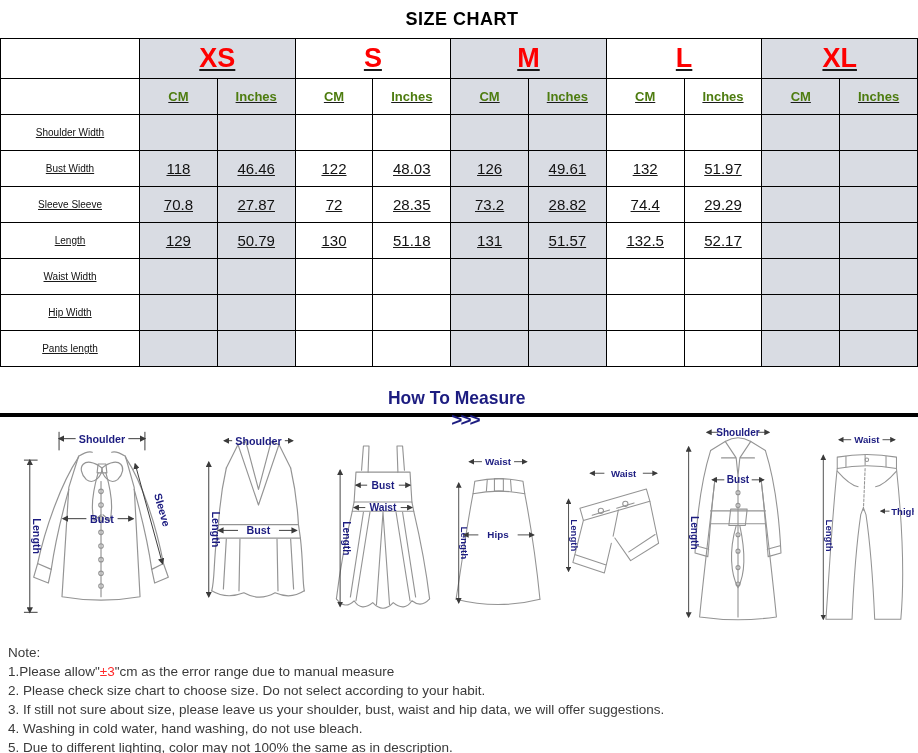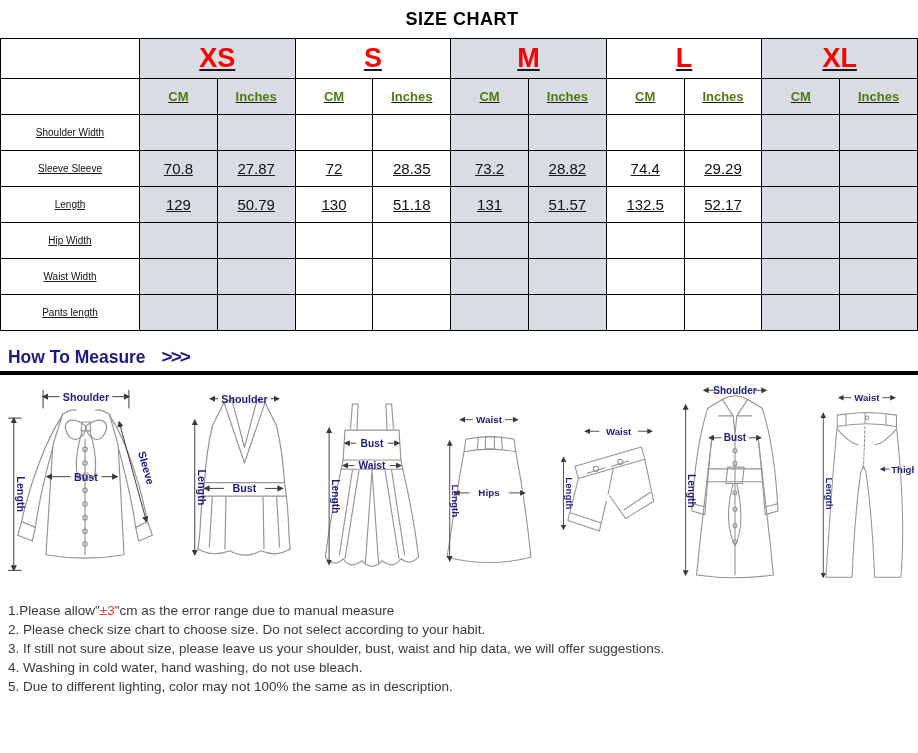--- a/index.html
+++ b/index.html
@@ -14,26 +14,26 @@
   col.c-label{width:139px;}
   tr.r-size td{height:39px;}
   tr.r-units td{height:35px;}
   tbody tr td{height:35px;}
   td.size{color:#fe0000;font-size:27px;font-weight:bold;}
   td.unit{font-weight:bold;font-size:13px;color:#4d7c0f;}
   td.lbl{font-size:10px;color:#111;}
   td.v{font-size:15px;color:#111;}
   td.g{background:#d9dce3;}
 
-  .htm-head{margin:14px 0 2px 8px;height:24px;display:flex;align-items:center;}
+  .htm-head{margin:20px 0 2px 8px;height:24px;display:flex;align-items:center;flex-direction:column;}
   .htm-head .txt{font-size:19px;font-weight:bold;color:#1c1c80;transform:scaleX(.92);transform-origin:left center;white-space:nowrap;}
   .htm-head .chev{font-size:19px;font-weight:bold;color:#1c1c80;letter-spacing:-2px;margin-left:4px;}
   .divider{height:4px;background:#000;width:918px;}
 
-  .figs{display:flex;justify-content:space-between;align-items:flex-start;padding:6px 4px 0 0;height:212px;}
+  .figs{display:flex;justify-content:space-between;align-items:flex-start;padding:6px 4px 0 16px;height:212px;}
   .figs svg{display:block;}
   .garment{stroke:#949494;fill:none;stroke-width:1.2;stroke-linejoin:round;stroke-linecap:round;}
   .dim{stroke:#3a3a3a;stroke-width:1;fill:none;}
   .dl{font-family:"Liberation Sans",sans-serif;font-size:11px;font-weight:bold;fill:#1c1c80;}
 
   .notes{padding:8px 8px 0 8px;font-size:13.5px;color:#3a3a3a;line-height:19px;}
   .notes .red{color:#ff2a2a;}
 </style>
 </head>
 <body>
@@ -97,20 +97,33 @@
         <td class="v"></td>
         <td class="v"></td>
         <td class="v g"></td>
         <td class="v g"></td>
         <td class="v"></td>
         <td class="v"></td>
         <td class="v g"></td>
         <td class="v g"></td>
       </tr>
       <tr>
+        <td class="lbl">Bust Width</td>
+        <td class="v g">118</td>
+        <td class="v g">46.46</td>
+        <td class="v">122</td>
+        <td class="v">48.03</td>
+        <td class="v g">126</td>
+        <td class="v g">49.61</td>
+        <td class="v">132</td>
+        <td class="v">51.97</td>
+        <td class="v g"></td>
+        <td class="v g"></td>
+      </tr>
+      <tr>
         <td class="lbl">Sleeve Sleeve</td>
         <td class="v g">70.8</td>
         <td class="v g">27.87</td>
         <td class="v">72</td>
         <td class="v">28.35</td>
         <td class="v g">73.2</td>
         <td class="v g">28.82</td>
         <td class="v">74.4</td>
         <td class="v">29.29</td>
         <td class="v g"></td>
@@ -123,34 +136,34 @@
         <td class="v">130</td>
         <td class="v">51.18</td>
         <td class="v g">131</td>
         <td class="v g">51.57</td>
         <td class="v">132.5</td>
         <td class="v">52.17</td>
         <td class="v g"></td>
         <td class="v g"></td>
       </tr>
       <tr>
+        <td class="lbl">Waist Width</td>
+        <td class="v g"></td>
+        <td class="v g"></td>
+        <td class="v"></td>
+        <td class="v"></td>
+        <td class="v g"></td>
+        <td class="v g"></td>
+        <td class="v"></td>
+        <td class="v"></td>
+        <td class="v g"></td>
+        <td class="v g"></td>
+      </tr>
+      <tr>
         <td class="lbl">Hip Width</td>
-        <td class="v g"></td>
-        <td class="v g"></td>
-        <td class="v"></td>
-        <td class="v"></td>
-        <td class="v g"></td>
-        <td class="v g"></td>
-        <td class="v"></td>
-        <td class="v"></td>
-        <td class="v g"></td>
-        <td class="v g"></td>
-      </tr>
-      <tr>
-        <td class="lbl">Waist Width</td>
         <td class="v g"></td>
         <td class="v g"></td>
         <td class="v"></td>
         <td class="v"></td>
         <td class="v g"></td>
         <td class="v g"></td>
         <td class="v"></td>
         <td class="v"></td>
         <td class="v g"></td>
         <td class="v g"></td>
@@ -348,20 +361,21 @@
         <line class="dim" x1="14" y1="28" x2="14" y2="216" marker-start="url(#arr)" marker-end="url(#arr)"></line>
         <text class="dl" transform="translate(17,120) rotate(90)" text-anchor="middle">Length</text>
         <line class="dim" x1="80" y1="92" x2="90" y2="92" marker-start="url(#arr)"></line>
         <text class="dl" x="92" y="96" text-anchor="start">Thigh</text>
       </g>
     </svg>
 
   </div>
 
   <div class="notes">
+    <div>Note:</div>
     <div><span>1.Please allow"</span><span class="red">±3</span><span>"cm as the error range due to manual measure</span></div>
     <div>2. Please check size chart to choose size. Do not select according to your habit.</div>
     <div>3. If still not sure about size, please leave us your shoulder, bust, waist and hip data, we will offer suggestions.</div>
     <div>4. Washing in cold water, hand washing, do not use bleach.</div>
     <div>5. Due to different lighting, color may not 100% the same as in description.</div>
   </div>
 
 </div>
 
 </body></html>

